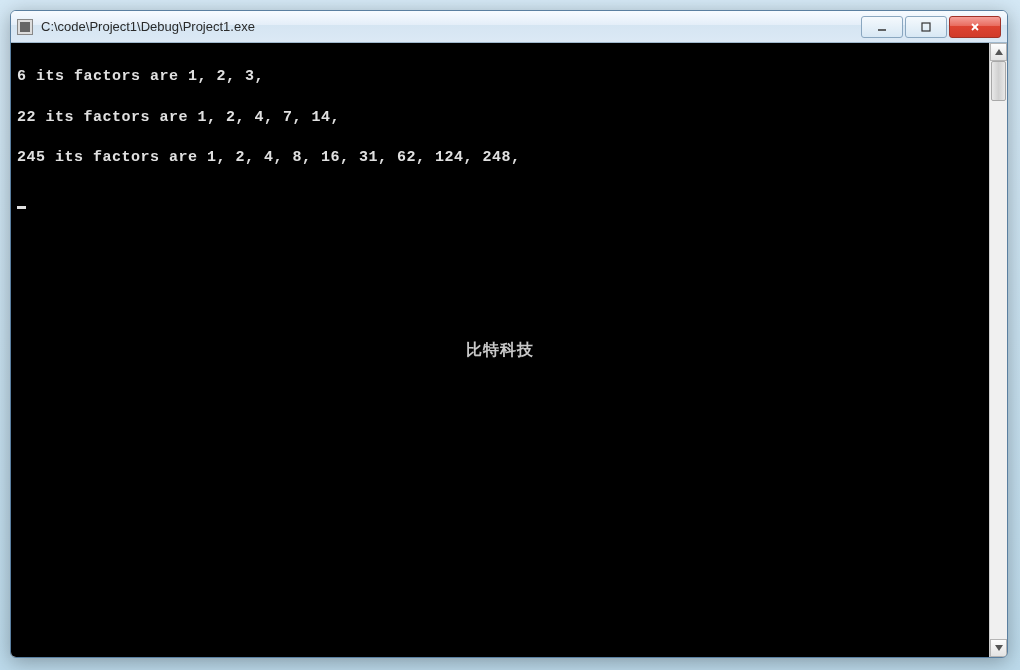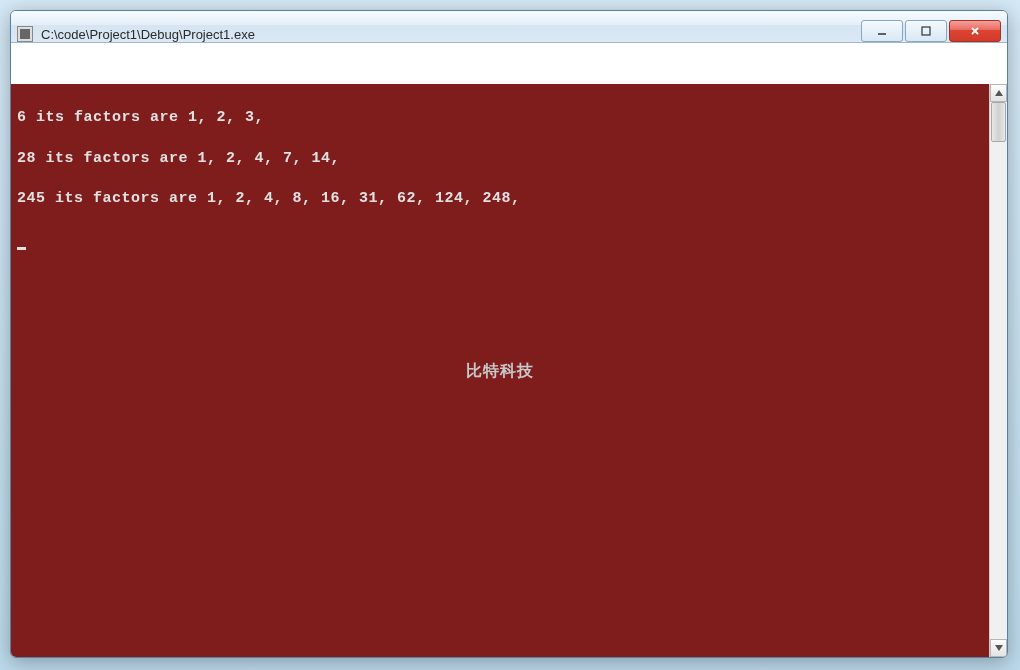--- a/index.html
+++ b/index.html
@@ -27,21 +27,21 @@
       overflow: hidden;
       display: flex;
       flex-direction: column;
     }
     
     .titlebar {
       height: 32px;
       background: linear-gradient(to bottom, #f7fbff 0%, #e4eef8 45%, #d5e5f2 46%, #dce9f5 100%);
       border-bottom: 1px solid #a0b8cc;
       display: flex;
-      align-items: flex-end;
+      align-items: center;
       padding: 0 6px;
     }
     
     .app-icon {
       width: 16px;
       height: 16px;
       background: #ddd;
       border: 1px solid #888;
       margin-right: 8px;
       position: relative;
@@ -89,24 +89,23 @@
       width: 52px;
     }
     
     .win-btn svg {
       width: 12px;
       height: 12px;
     }
     
     .console-area {
       flex: 1;
-      background: #7f1d1d;
-      position: relative;
-      display: flex;
-      margin-top: 41px;
+      background: #000000;
+      position: relative;
+      display: flex;
     }
     
     .console-content {
       flex: 1;
       padding: 4px 6px;
       font-family: "Consolas", "Courier New", monospace;
       font-size: 15px;
       color: #e0e0e0;
       line-height: 1.35;
       white-space: pre;
@@ -201,21 +200,21 @@
             <line x1="3" y1="3" x2="9" y2="9" stroke="#fff" stroke-width="1.8"></line>
             <line x1="9" y1="3" x2="3" y2="9" stroke="#fff" stroke-width="1.8"></line>
           </svg>
       </div>
     </div>
   </div>
 
   <div class="console-area">
     <div class="console-content">
 <span class="output-line">6 its factors are 1, 2, 3,</span>
-<span class="output-line">28 its factors are 1, 2, 4, 7, 14,</span>
+<span class="output-line">22 its factors are 1, 2, 4, 7, 14,</span>
 <span class="output-line">245 its factors are 1, 2, 4, 8, 16, 31, 62, 124, 248,</span>
 <span class="cursor"></span>
       <div class="watermark">比特科技</div>
     </div>
 
     <div class="scrollbar">
       <div class="scroll-btn">
         <svg width="8" height="6" viewBox="0 0 8 6">
             <polygon points="4,0 8,6 0,6" fill="#555"></polygon>
           </svg>

